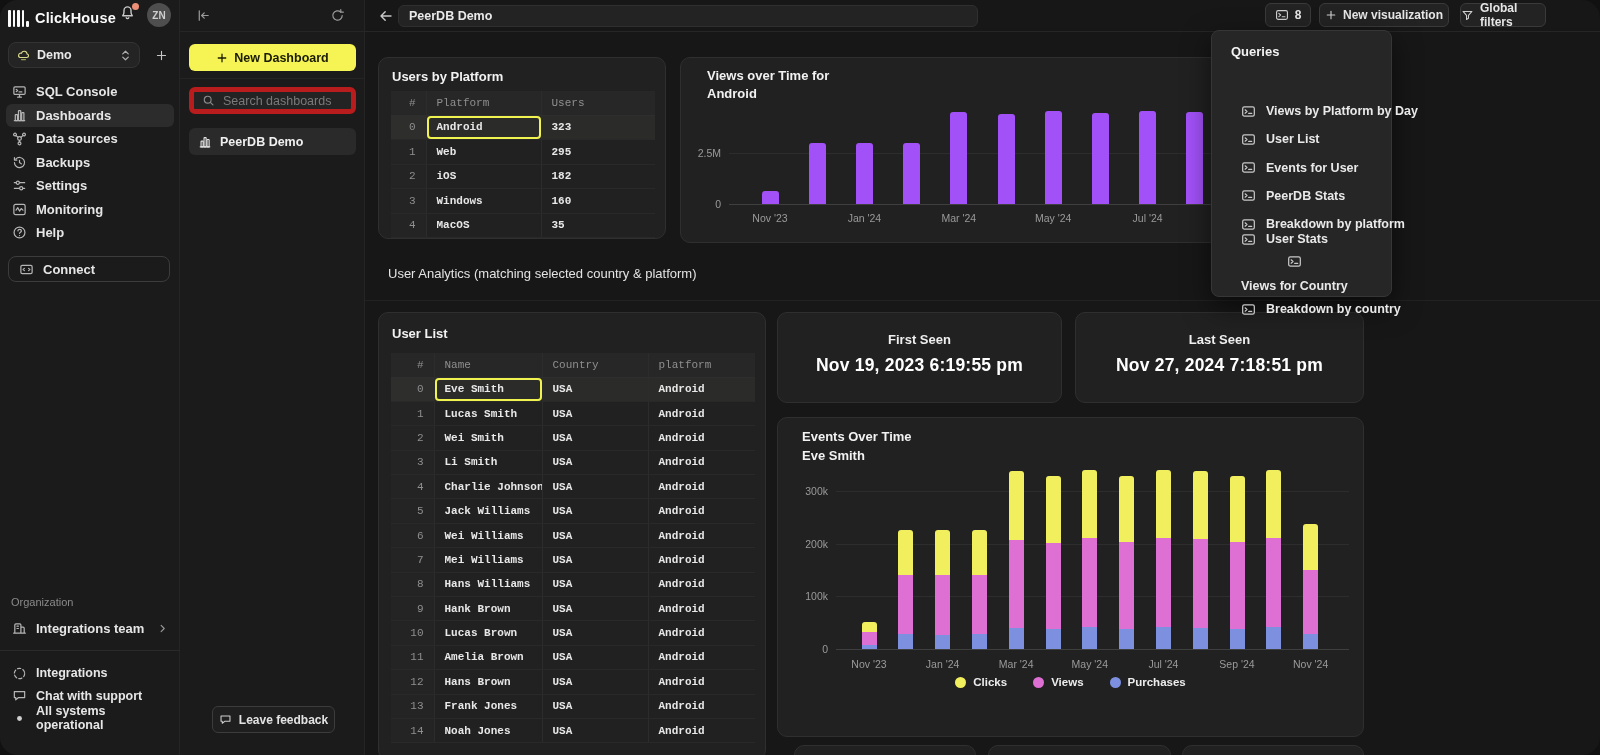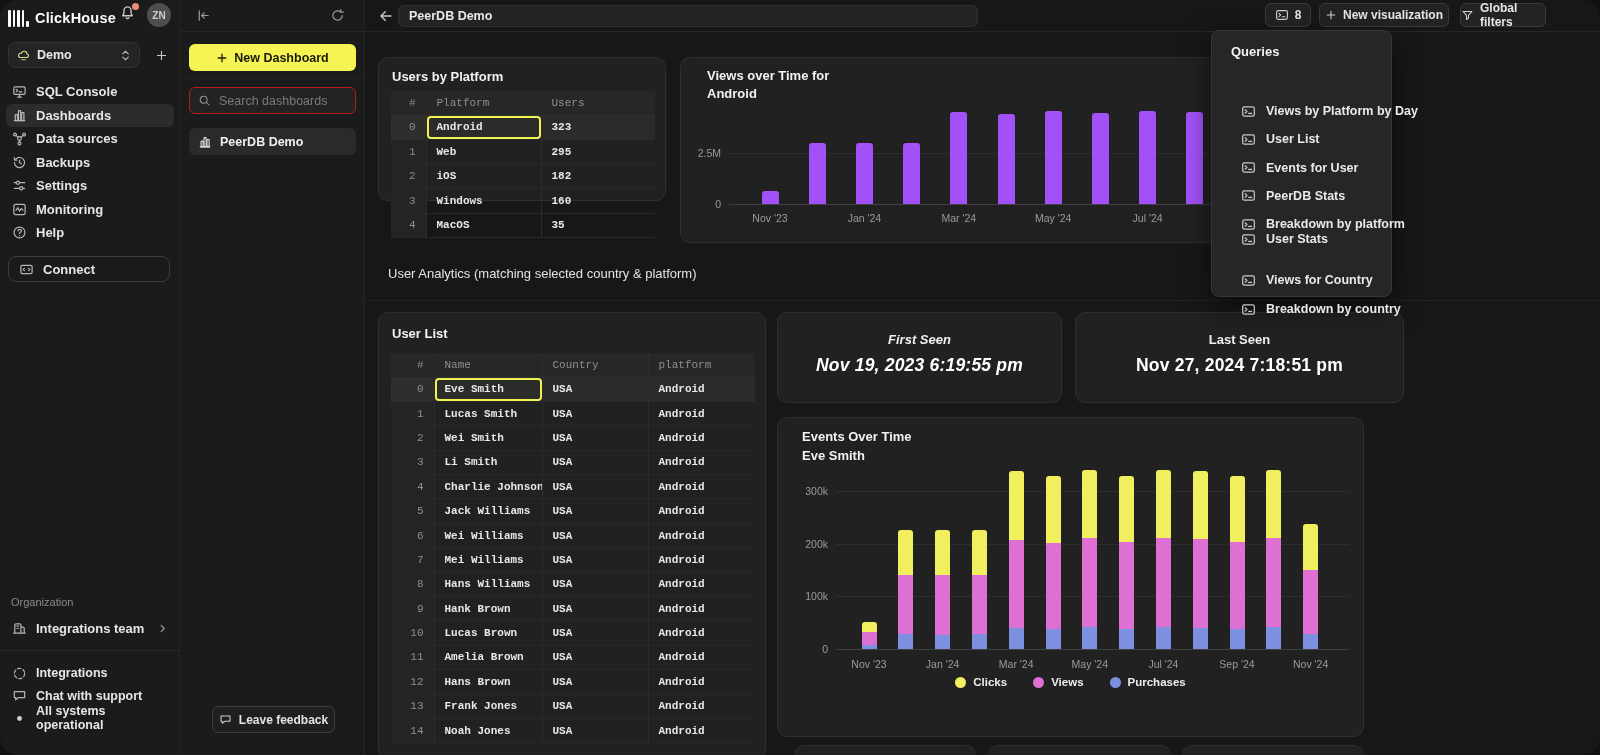--- a/index.html
+++ b/index.html
@@ -28,21 +28,21 @@
   .org-item{position:absolute;left:6px;top:616px;width:168px;height:24px;display:flex;align-items:center;gap:9px;padding:0 6px;box-sizing:border-box;font-size:13px;font-weight:600;color:#E6E6E6;}
   .org-item .chev{margin-left:auto;color:#9A9A9A;}
   .sb-div{position:absolute;left:0;top:650px;width:180px;height:1px;background:#2A2A2A;}
   .sb-footer{position:absolute;left:6px;top:662px;width:168px;display:flex;flex-direction:column;}
   .sb-footer .nav-item{height:22.5px;font-size:12.5px;}
   
   #dpanel{left:180px;top:0;width:185px;height:755px;background:#1B1B1B;border-right:1px solid #252525;box-sizing:border-box;}
   .dp-top-ico{position:absolute;top:8px;width:18px;height:18px;color:#9A9A9A;}
   .ylw-btn{position:absolute;left:9px;top:44px;width:167px;height:27px;background:#F5F454;border-radius:6px;display:flex;align-items:center;justify-content:center;gap:6px;color:#1B1B05;font-size:12.5px;font-weight:700;}
   .dp-div{position:absolute;left:0;top:78px;width:185px;height:1px;background:#242424;}
-  .search-box{position:absolute;left:9px;top:87px;width:167px;height:27px;background:#232323;border:1px solid #b91c1c;border-radius:6px;display:flex;align-items:center;gap:6px;padding:0 8px;box-sizing:border-box;}
+  .search-box{position:absolute;left:9px;top:87px;width:167px;height:27px;background:#232323;border:5px solid #b91c1c;border-radius:6px;display:flex;align-items:center;gap:6px;padding:0 8px;box-sizing:border-box;}
   .search-box input{background:transparent;border:none;outline:none;color:#CFCFCF;font-size:12.5px;width:100%;font-family:"Liberation Sans",sans-serif;}
   .search-box input::placeholder{color:#7A7A7A;}
   .dash-item{position:absolute;left:9px;top:128px;width:167px;height:27px;background:#2A2A2A;border-radius:6px;display:flex;align-items:center;gap:8px;padding:0 9px;box-sizing:border-box;font-size:12.5px;font-weight:700;color:#F0F0F0;}
   .feedback-btn{position:absolute;left:32px;top:706px;width:121px;height:25px;border:1px solid #3C3C3C;border-radius:6px;display:flex;align-items:center;justify-content:center;gap:7px;font-size:12px;font-weight:600;color:#E3E3E3;background:#1F1F1F;}
   
   .mh-div{left:180px;top:31px;width:1420px;height:1px;background:#262626;}
   .back-ico{left:378px;top:8px;width:16px;height:16px;color:#C9C9C9;}
   .title-input{left:398px;top:5px;width:580px;height:22px;background:#232323;border:1px solid #2F2F2F;border-radius:6px;box-sizing:border-box;}
   .title-input input{width:100%;height:100%;background:transparent;border:none;outline:none;color:#E9E9E9;font-size:12.5px;font-weight:600;padding:0 10px;box-sizing:border-box;font-family:"Liberation Sans",sans-serif;}
   .hbtn{position:absolute;top:3px;height:24px;background:#232323;border:1px solid #3A3A3A;border-radius:6px;display:flex;align-items:center;justify-content:center;gap:6px;font-size:12px;font-weight:600;color:#E6E6E6;box-sizing:border-box;}
@@ -332,21 +332,21 @@
       <svg width="13" height="13" viewBox="0 0 16 16" fill="none" stroke="#CFCFCF" stroke-width="1.3" stroke-linecap="round" stroke-linejoin="round">
           <path d="M2.5 3h11L9.2 7.8v3.6l-2.4 1.5V7.8L2.5 3z"></path>
         </svg>
     </span>
     <span>Global filters</span>
   </div>
 
   <div class="abs section-div"></div>
   <div class="abs section-label">User Analytics (matching selected country &amp; platform)</div>
 
-  <div class="card" style="left:378px;top:57px;width:288px;height:144px;">
+  <div class="card" style="left:378px;top:57px;width:288px;height:182px;">
     <div class="card-title">Users by Platform</div>
     <div class="abs" style="left:12px;top:33px;" id="upf-table">
         <table class="grid" style="width: 264px;">
           <colgroup>
             <col style="width: 35px;">
             <col style="width: 115px;">
             <col style="width: 114px;">
           </colgroup>
           <thead>
             <tr style="height: 24px;">
@@ -522,26 +522,26 @@
               <td class="idx">14</td>
               <td>Noah Jones</td>
               <td>USA</td>
               <td>Android</td>
             </tr>
           </tbody>
         </table>
       </div>
   </div>
 
-  <div class="card" style="left:777px;top:312px;width:285px;height:91px;font-style:italic;">
+  <div class="card" style="left:777px;top:312px;width:285px;height:91px;">
     <div class="kpi-label">First Seen</div>
     <div class="kpi-value">Nov 19, 2023 6:19:55 pm</div>
   </div>
 
-  <div class="card" style="left:1075px;top:312px;width:329px;height:91px;">
+  <div class="card" style="left:1075px;top:312px;width:289px;height:91px;">
     <div class="kpi-label">Last Seen</div>
     <div class="kpi-value">Nov 27, 2024 7:18:51 pm</div>
   </div>
 
   <div class="card" style="left:777px;top:417px;width:587px;height:320px;">
     <div class="card-title" style="left:24px;top:11px;">Events Over Time</div>
     <div class="card-title" style="left:24px;top:30px;">Eve Smith</div>
     <div class="abs" id="events-plot" style="left:0;top:0;width:585px;height:318px;">
         <div class="baseline" style="left: 58px; width: 513px; top: 231px;"></div>
         <div class="ytick" style="left: 16px; top: 225px;">0</div>
@@ -694,21 +694,21 @@
         </div>
         <div class="q-item" style="top: 198px;">
           <span class="ico" style="color: rgb(201, 201, 201);">
             <svg width="15" height="15" viewBox="0 0 16 16" fill="none" stroke="currentColor" stroke-width="1.3" stroke-linecap="round" stroke-linejoin="round">
               <rect x="1.8" y="3" width="12.4" height="10" rx="1.8"></rect>
               <path d="M4.4 6.2 6.4 8l-2 1.8M8.2 10h3.2"></path>
             </svg>
           </span>
           <span>User Stats</span>
         </div>
-        <div class="q-item" style="top: 239px;">
+        <div class="q-item" style="top: 223px; flex-direction: column;">
           <span class="ico" style="color: rgb(201, 201, 201);">
             <svg width="15" height="15" viewBox="0 0 16 16" fill="none" stroke="currentColor" stroke-width="1.3" stroke-linecap="round" stroke-linejoin="round">
               <rect x="1.8" y="3" width="12.4" height="10" rx="1.8"></rect>
               <path d="M4.4 6.2 6.4 8l-2 1.8M8.2 10h3.2"></path>
             </svg>
           </span>
           <span>Views for Country</span>
         </div>
         <div class="q-item" style="top: 268.1px;">
           <span class="ico" style="color: rgb(201, 201, 201);">

